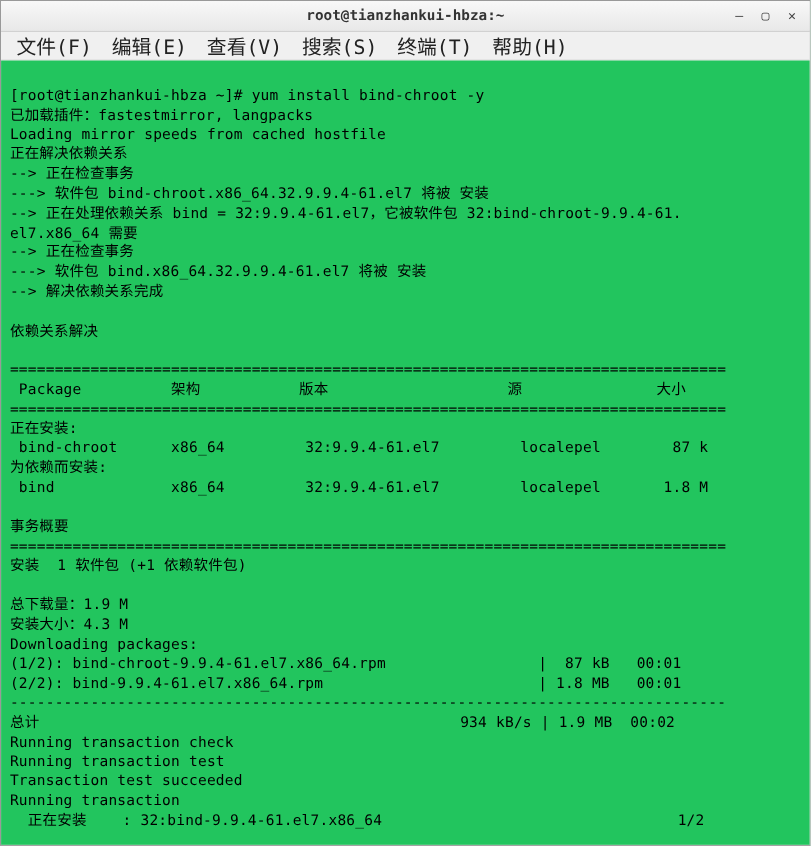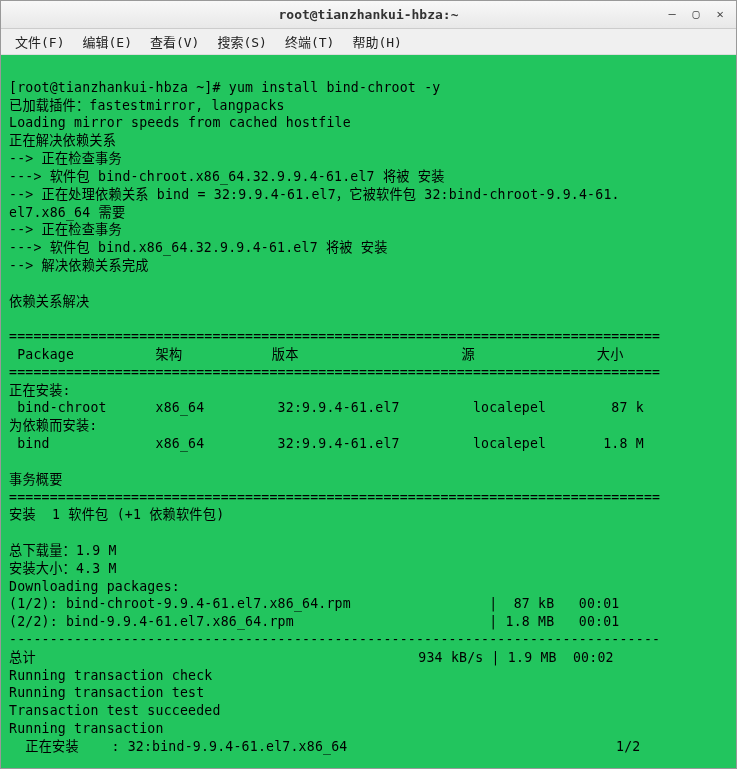--- a/index.html
+++ b/index.html
@@ -53,21 +53,21 @@
     cursor: pointer;
   }
   .menubar {
     height: 26px;
     background: #f0f0f0;
     border-bottom: 1px solid #ddd;
     display: flex;
     align-items: center;
     padding: 0 6px;
     gap: 2px;
-    font-size: 13px;
+    font-size: 18px;
   }
   .menu-item {
     padding: 3px 8px;
     cursor: pointer;
     color: #222;
   }
   .terminal {
     flex: 1;
     background: #22c55e;
     padding: 6px 8px 2px 8px;

